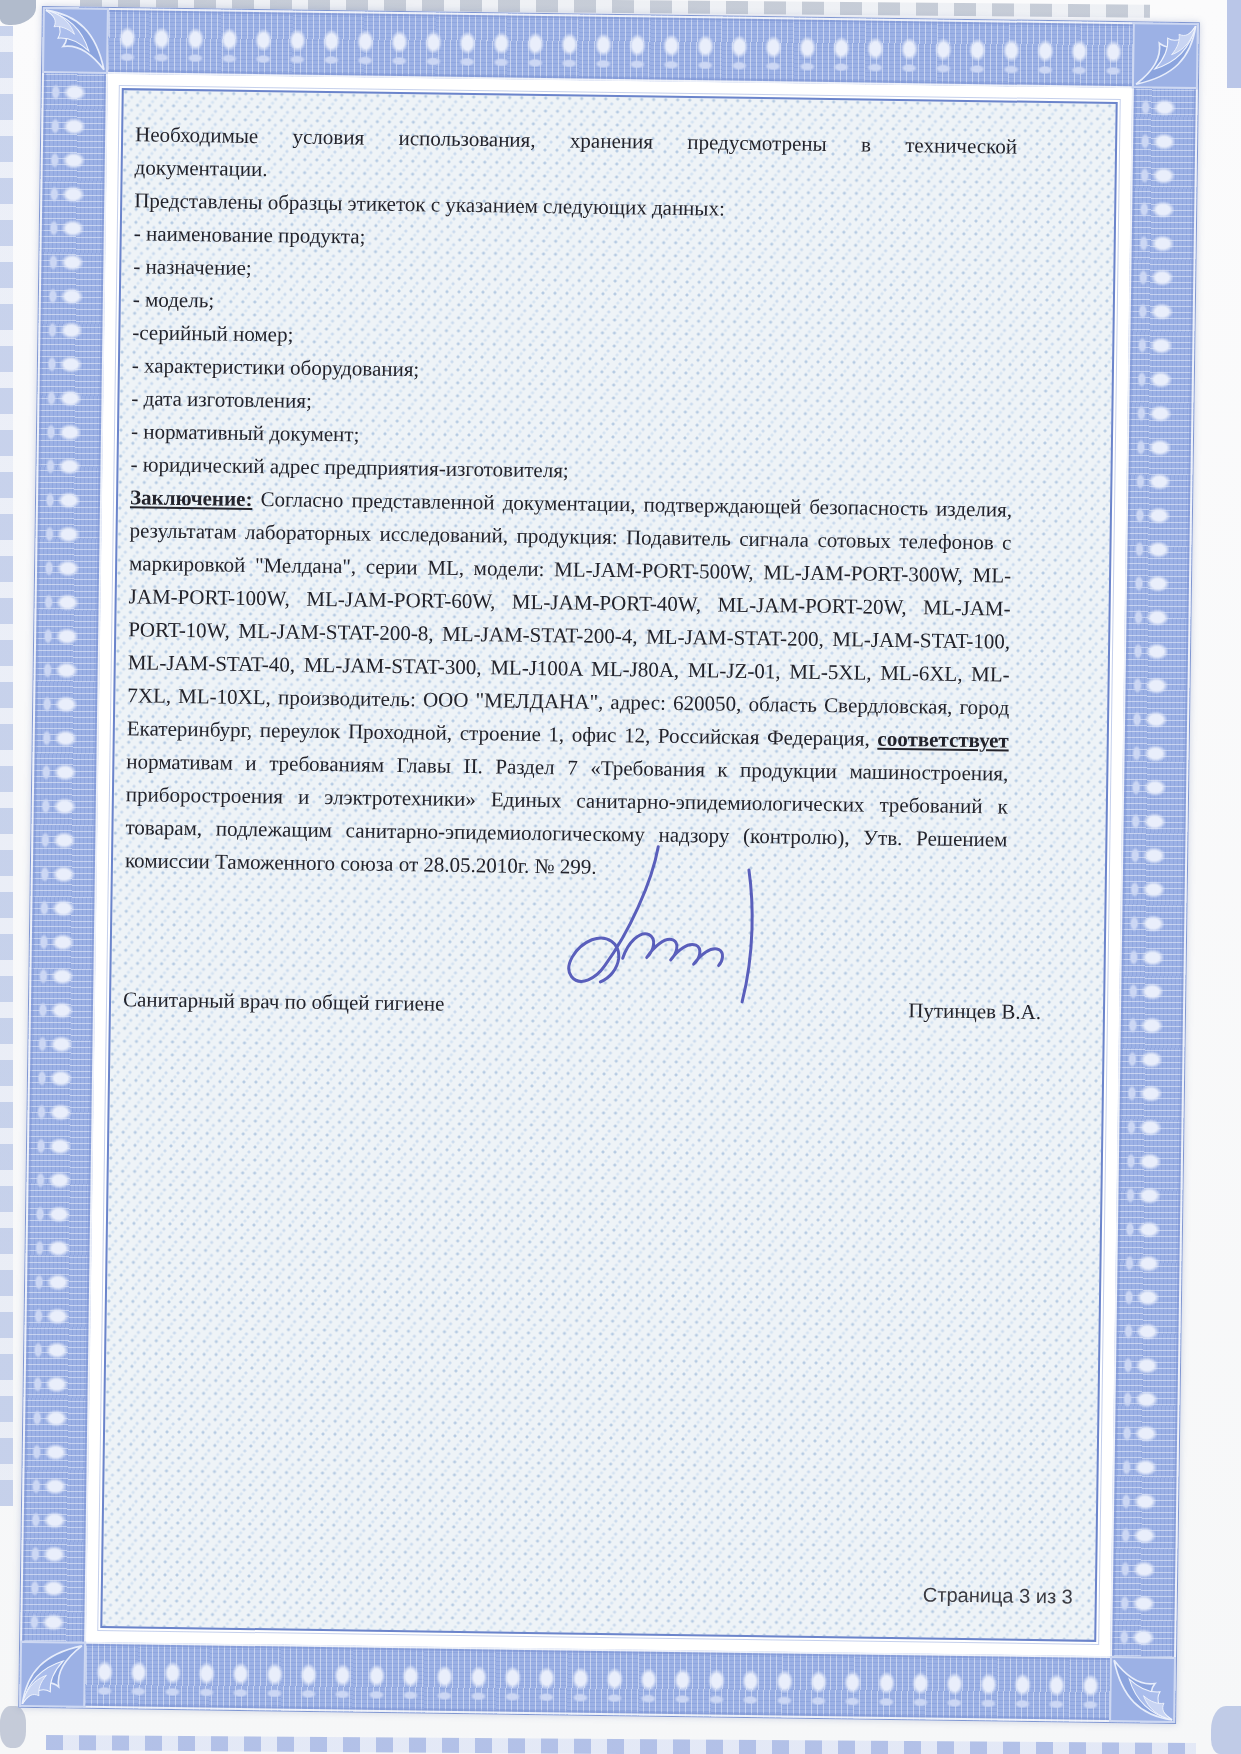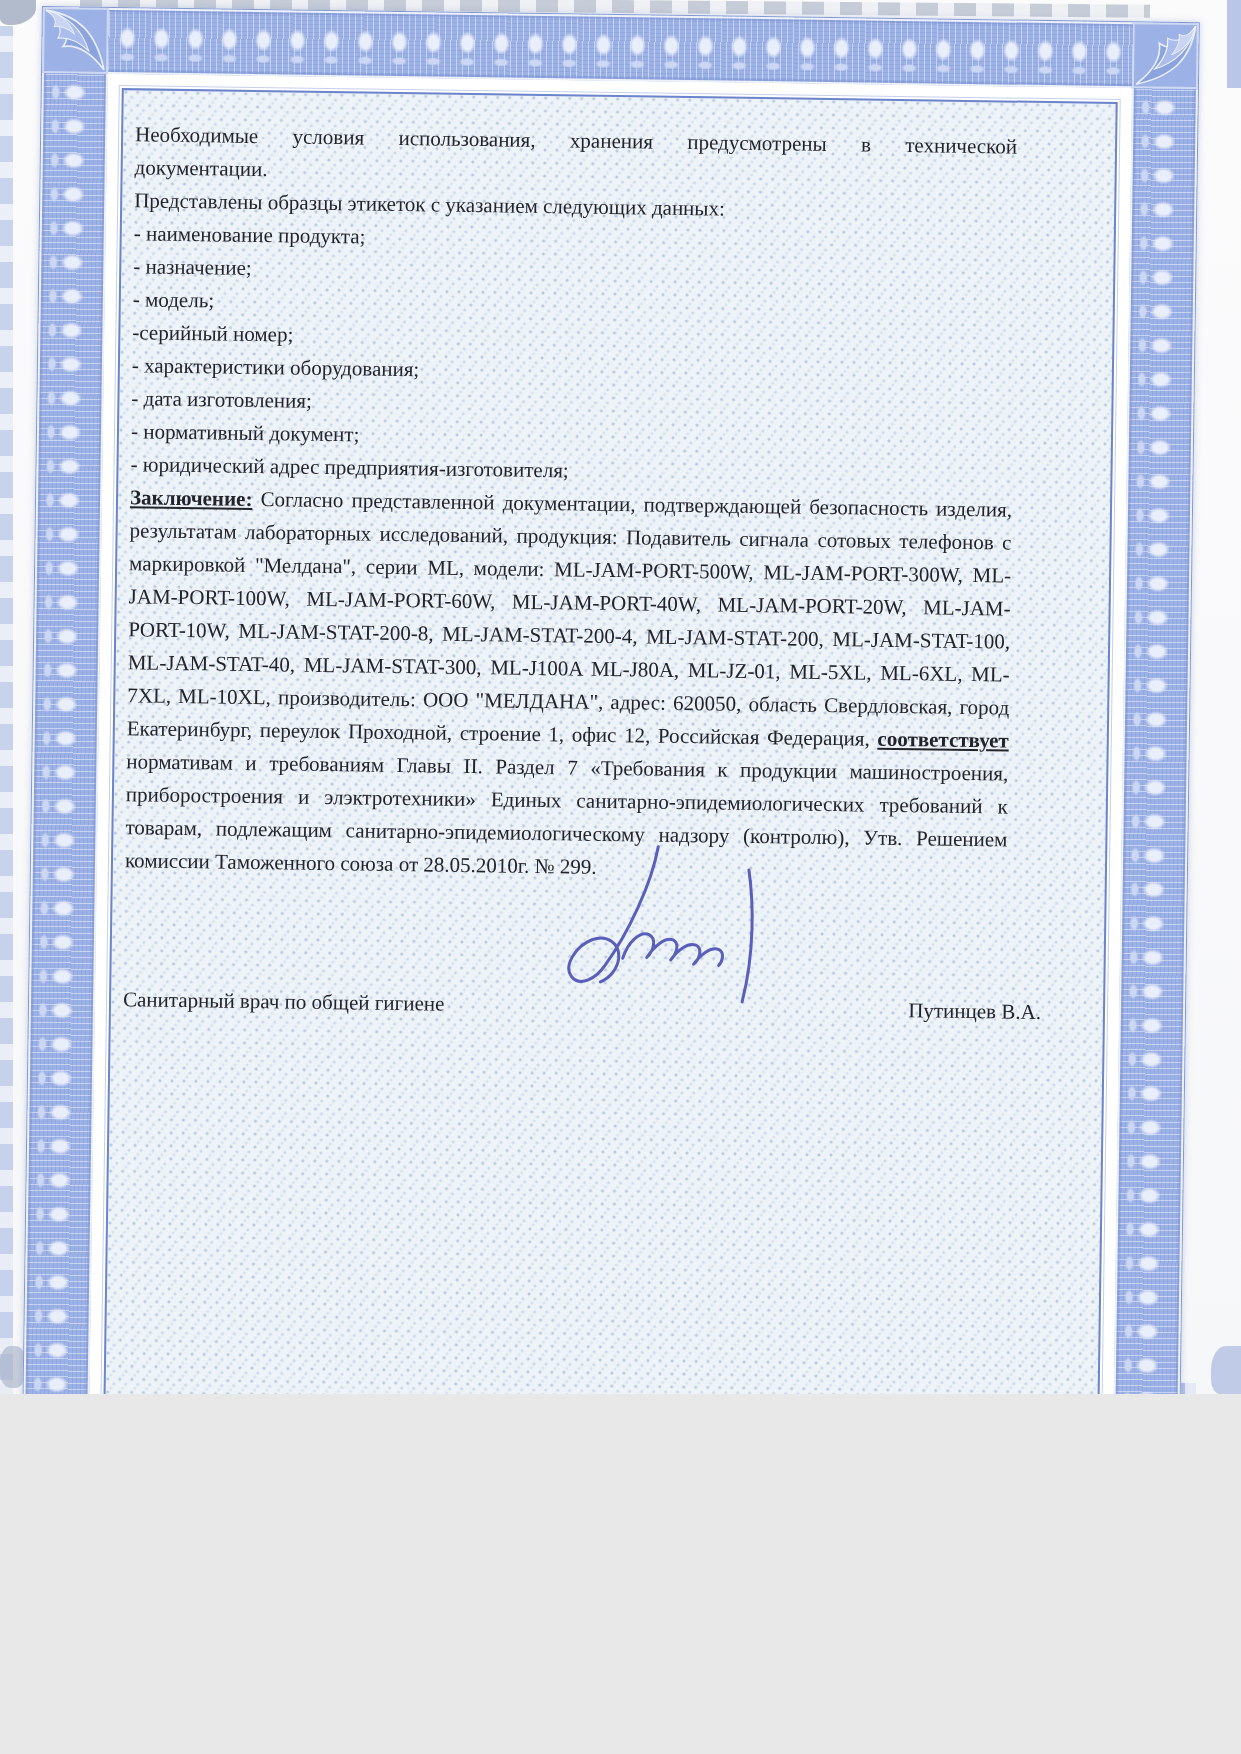--- a/index.html
+++ b/index.html
@@ -1,17 +1,17 @@
 <!DOCTYPE html>
 <html><head>
 <meta charset="utf-8">
 <style>
   html,body { margin:0; padding:0; background:#e8e8e8; }
   .page {
-    position:relative; width:1241px; height:1394px; overflow:hidden;
+    position:relative; width:1241px; height:1754px; overflow:hidden;
     background:linear-gradient(180deg,#fbfbfc 0%,#f6f7f8 100%);
     font-family:"Liberation Serif", serif;
   }
   
   .art { position:absolute; }
   .art-top { left:80px; top:0; width:1070px; height:13px; transform:rotate(0.5deg);
     background:repeating-linear-gradient(90deg, rgba(120,135,160,.40) 0 22px, rgba(195,205,220,.22) 22px 38px); }
   .art-corner-tl { left:0; top:0; width:36px; height:25px; background:#9fabbf; opacity:.8; border-radius:0 0 70% 25%; }
   .art-left { left:0; top:26px; width:13px; height:1480px;
     background:repeating-linear-gradient(0deg, rgba(130,155,215,.42) 0 26px, rgba(205,215,240,.32) 26px 42px); }

